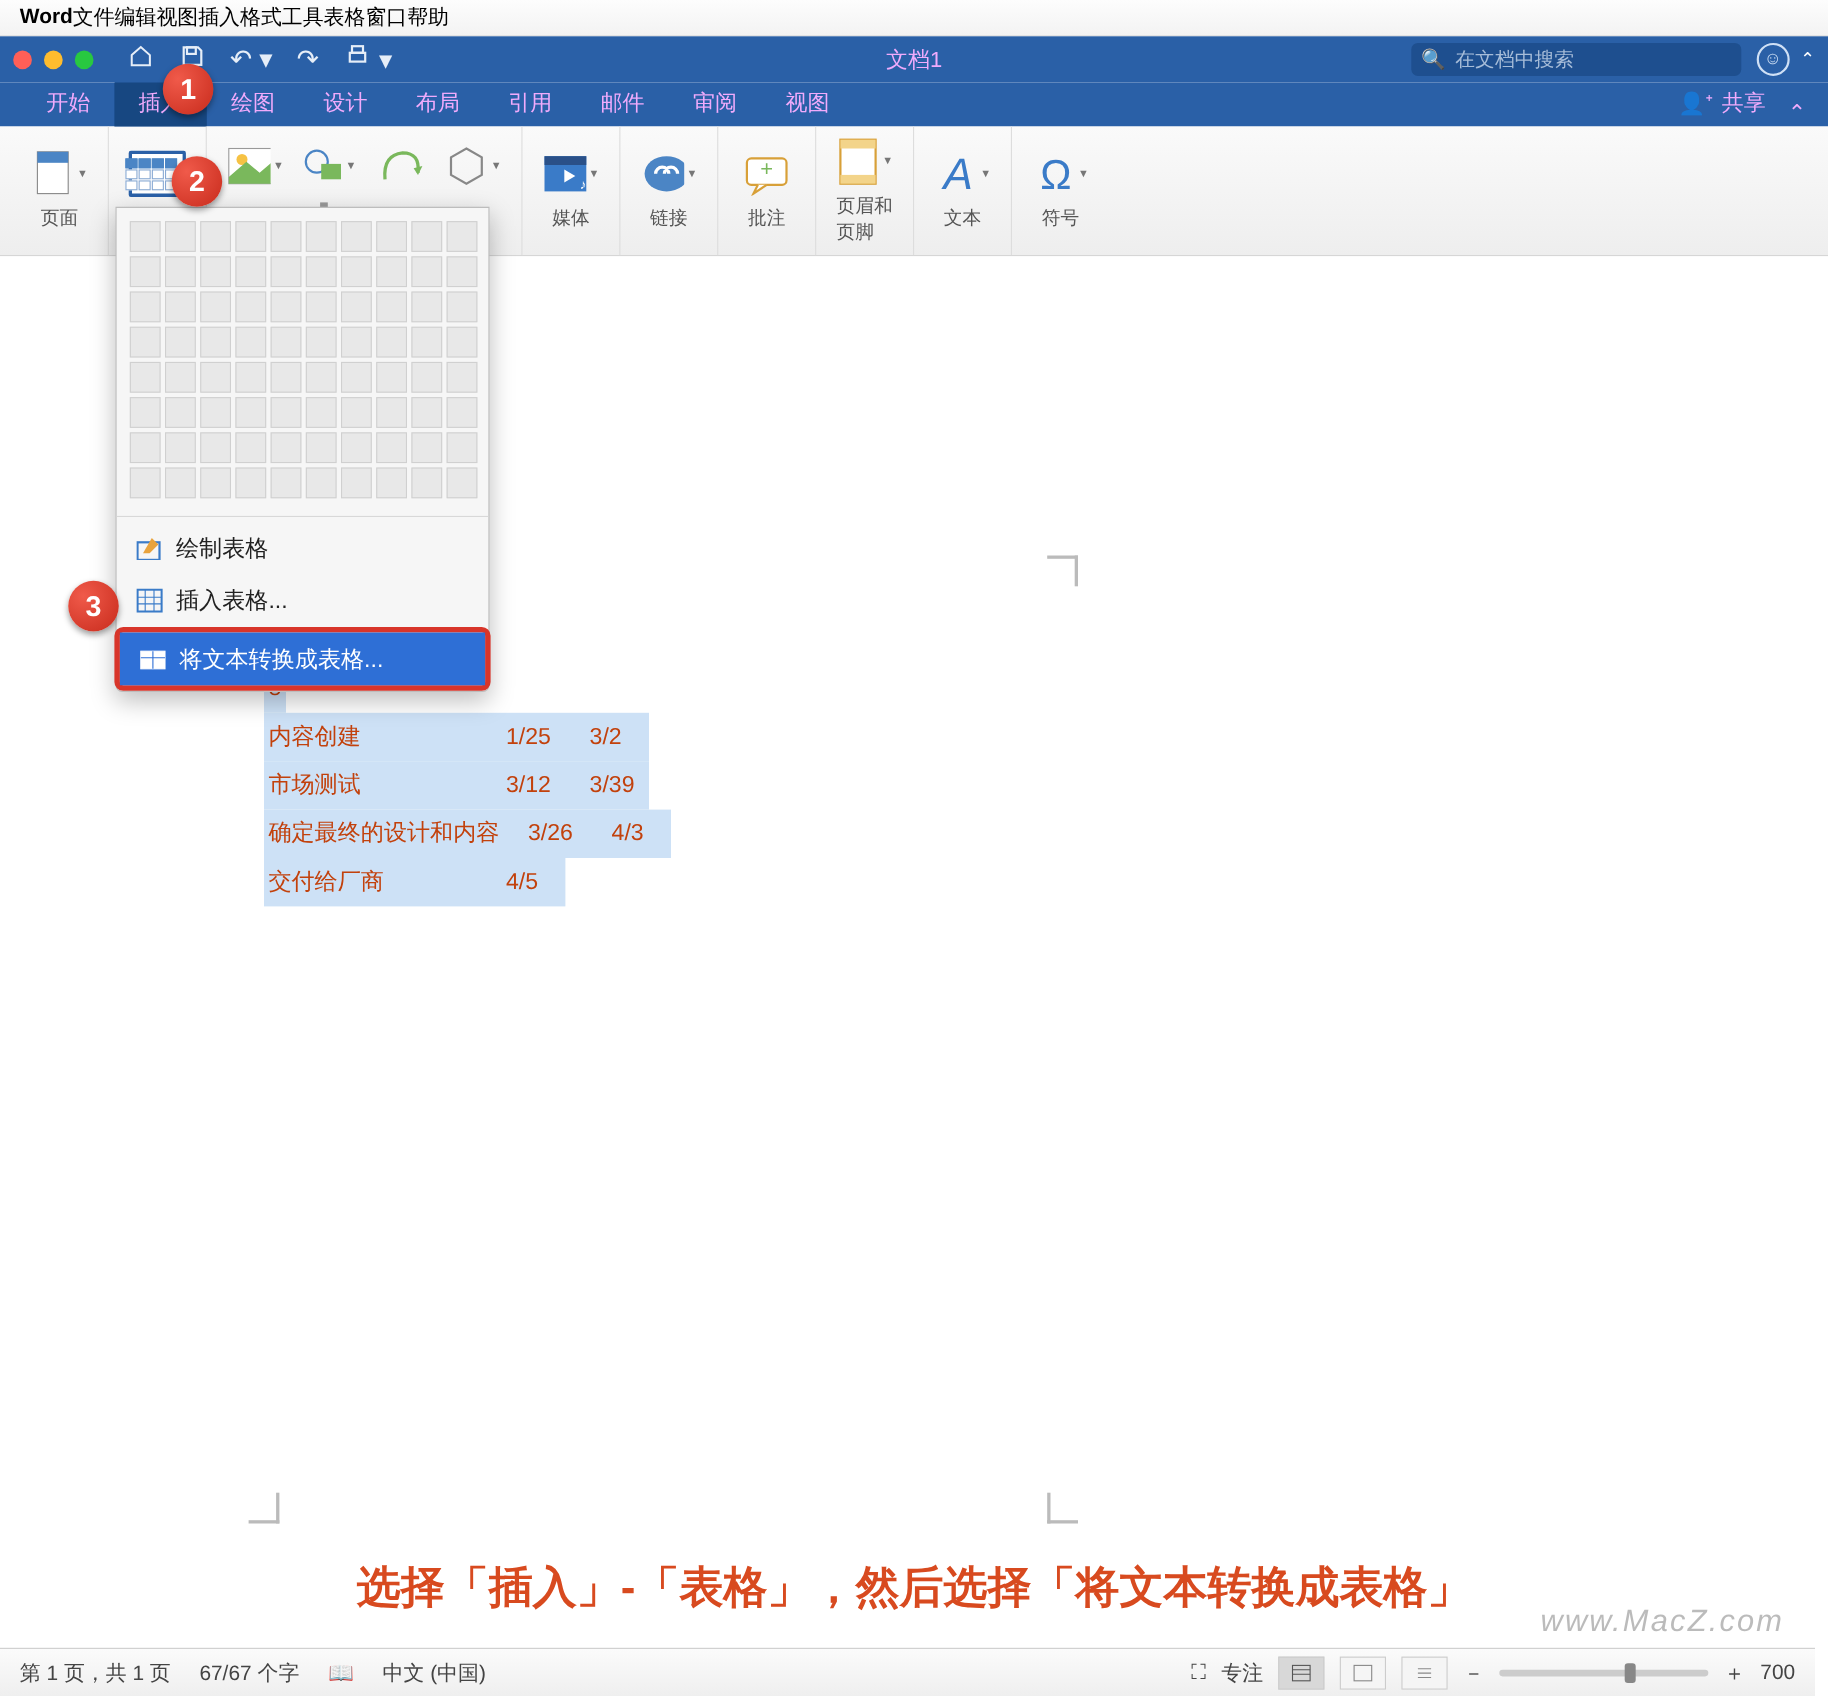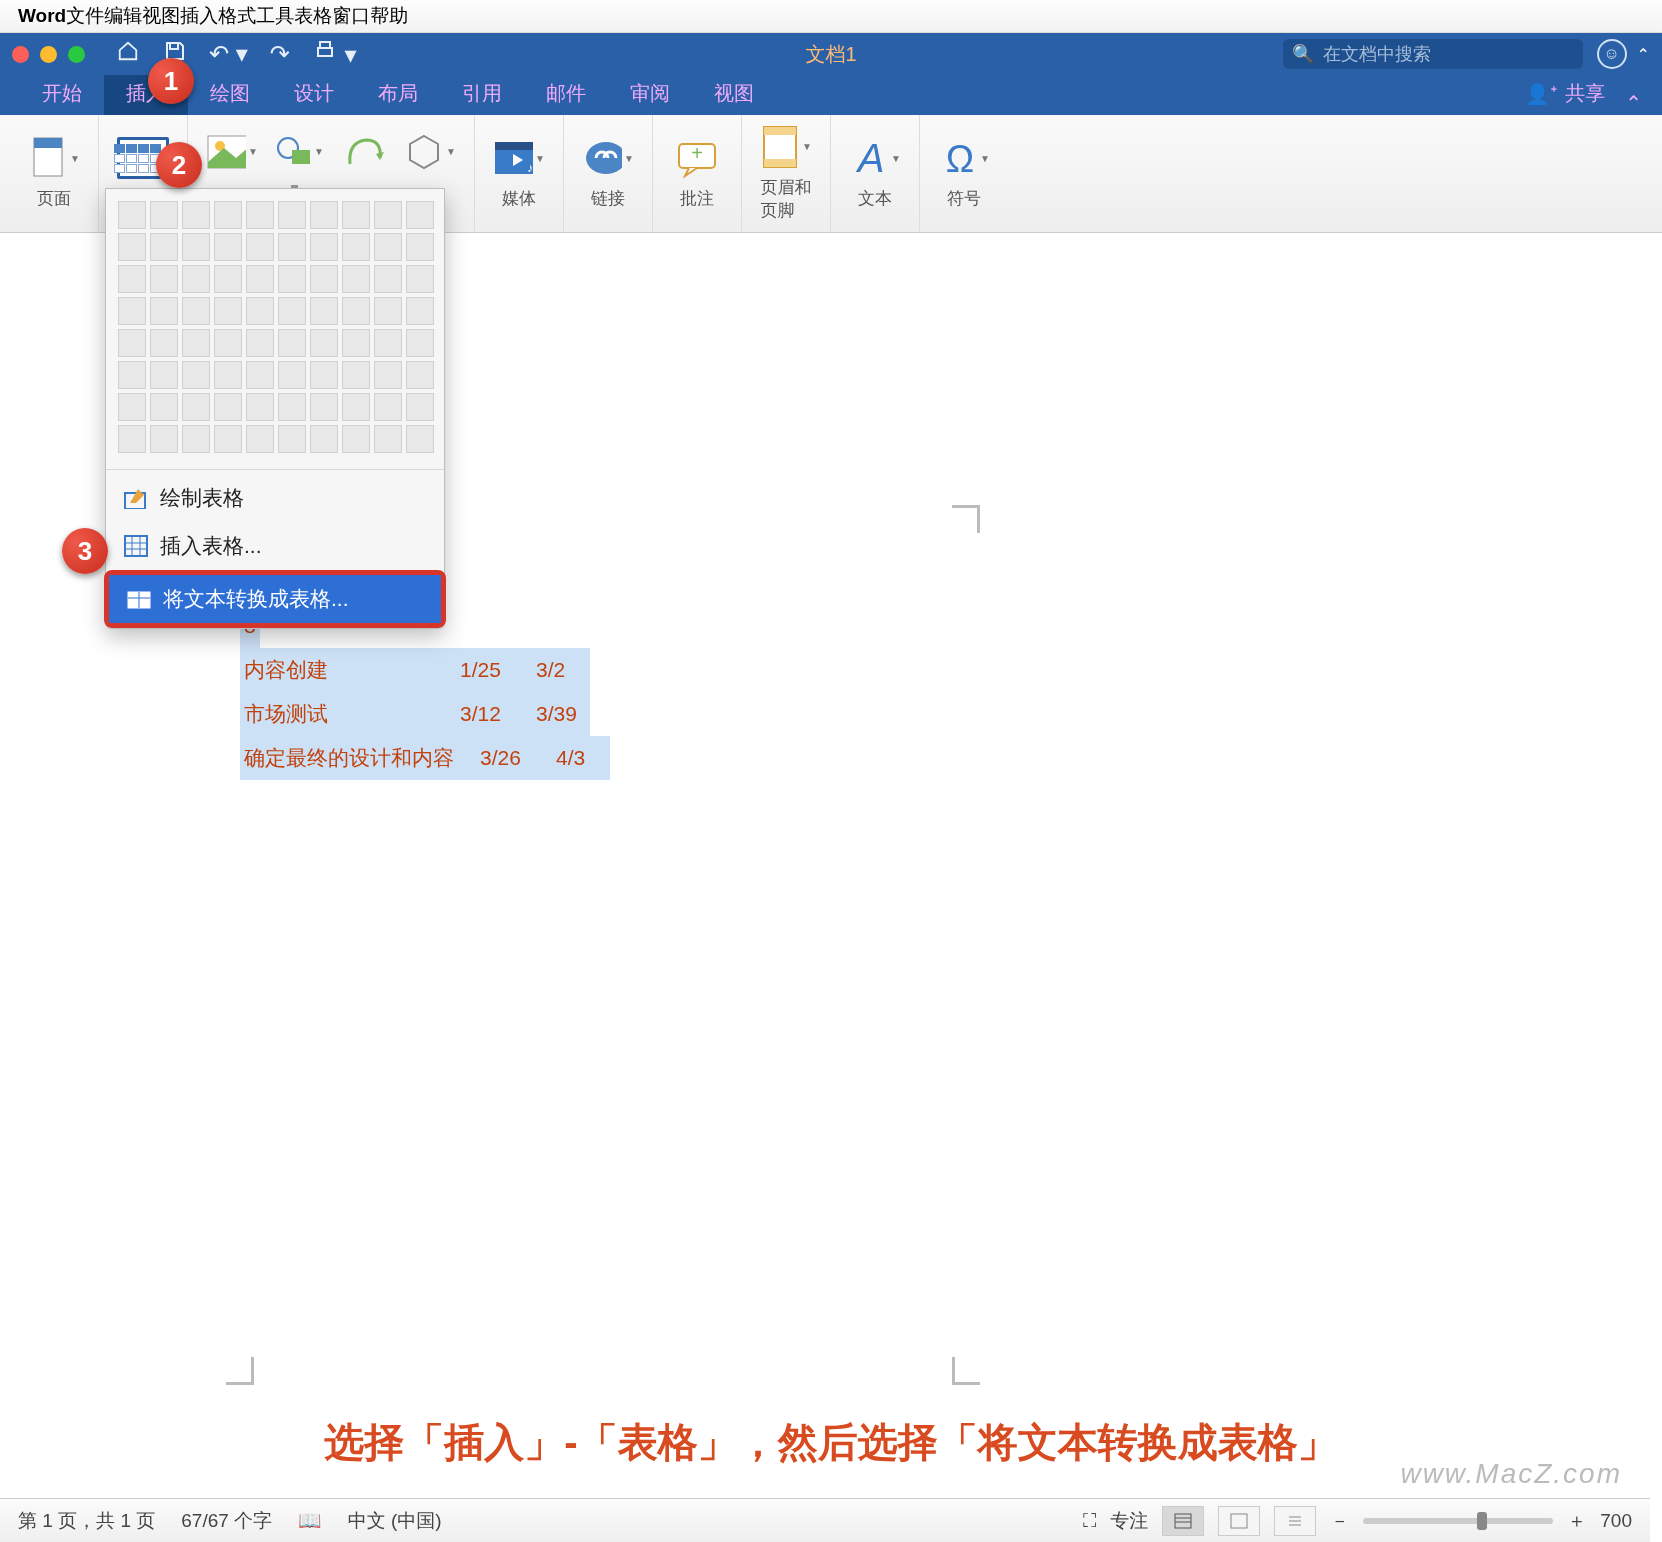--- a/index.html
+++ b/index.html
@@ -13,21 +13,21 @@
 
 
 .titlebar { height: 42px; background: #2a60a7; display: flex; align-items: center; padding: 0 12px; color: #fff; position: relative; }
 .traffic { display: flex; gap: 11px; margin-right: 30px; }
 .dot { width: 17px; height: 17px; border-radius: 50%; }
 .dot.red { background: #ff5f57; }
 .dot.yel { background: #febc2e; }
 .dot.grn { background: #28c840; }
 .qat { display: flex; gap: 22px; align-items: center; font-size: 24px; color: #e6eef8; }
 .qat svg { fill: #e6eef8; }
-.title-center { position: absolute; left: 50%; transform: translateX(-50%); font-size: 20px; color: #fdba74; }
+.title-center { position: absolute; left: 50%; transform: translateX(-50%); font-size: 20px; color: #f0abfc; }
 .searchbox { margin-left: auto; width: 300px; height: 30px; background: #1e4f8f; border-radius: 6px; display: flex; align-items: center; padding: 0 10px; color: #a6bcd8; font-size: 18px; gap: 8px; }
 .smiley { width: 30px; height: 30px; border: 2px solid #cfe0f5; border-radius: 50%; display: flex; align-items: center; justify-content: center; margin-left: 14px; color: #cfe0f5; font-size: 16px; }
 
 
 .ribbon-tabs { height: 40px; background: #2a60a7; display: flex; align-items: flex-end; padding: 0 20px; gap: 0; color: #f0abfc; font-size: 20px; }
 .tab { padding: 8px 22px; cursor: pointer; }
 .tab.active { background: #174781; border-radius: 4px 4px 0 0; }
 .share { margin-left: auto; display: flex; align-items: center; gap: 8px; padding: 8px 14px; }
 .chev { margin-left: 6px; }
 
@@ -313,20 +313,24 @@
     <div class="row">
         <span class="c1">市场测试</span>
         <span>3/12</span>
         <span>3/39</span>
       </div>
     <div class="row">
         <span class="c1">确定最终的设计和内容</span>
         <span>3/26</span>
         <span>4/3</span>
       </div>
+    <div class="row">
+        <span class="c1">交付给厂商</span>
+        <span>4/5</span>
+      </div>
   </div>
 </div>
 
 <div class="table-panel">
   <div class="grid-picker">
       <div></div>
       <div></div>
       <div></div>
       <div></div>
       <div></div>

